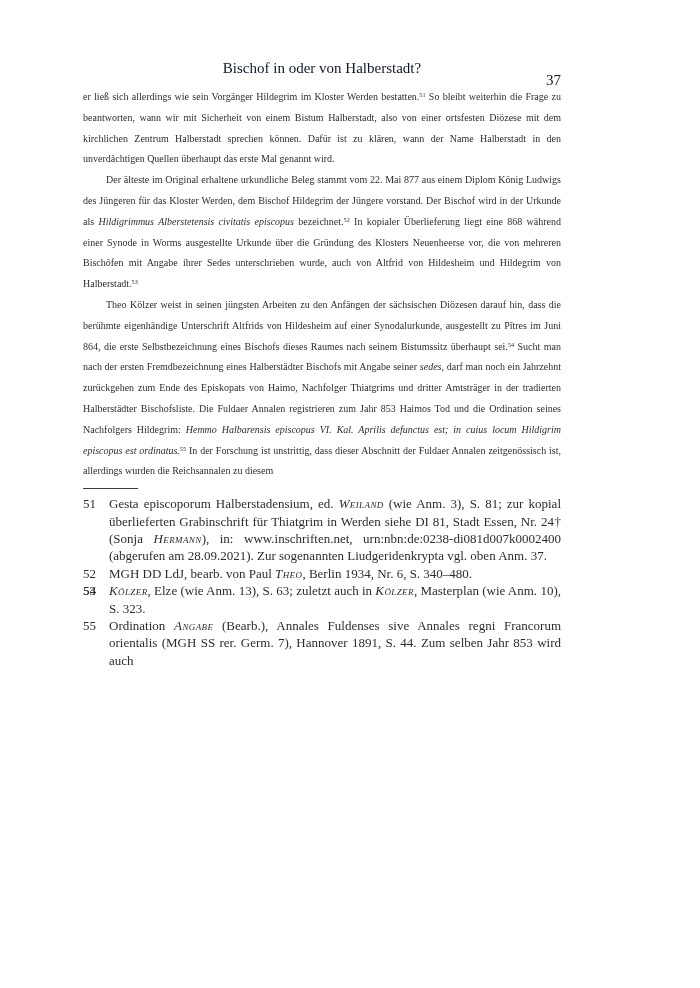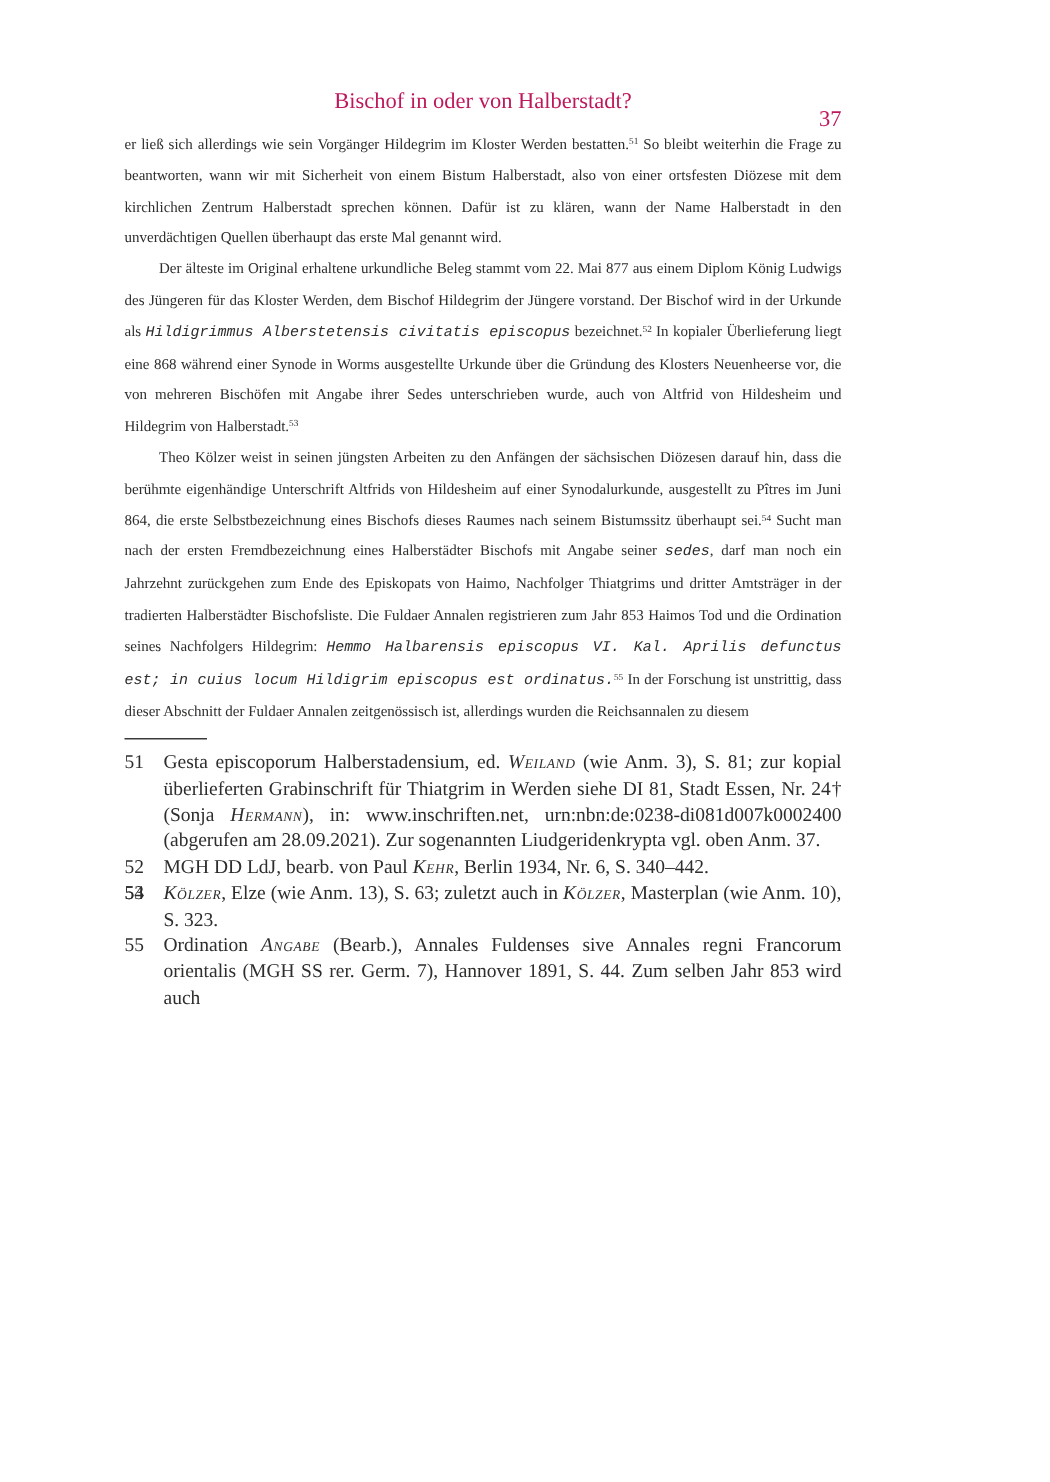--- a/index.html
+++ b/index.html
@@ -21,21 +21,21 @@
     top: 58px;
     width: 478px;
   }
   .running-header {
     position: relative;
     text-align: center;
     font-size: 15px;
     line-height: 20px;
     height: 20px;
     margin-bottom: 9px;
-    color: #be185d;
+    color: #0f172a;
   }
   .page-number {
     position: absolute;
     right: 0;
     top: 12px;
     text-align: right;
   }
   .body-text p {
     margin: 0;
     font-size: 10px;
@@ -47,21 +47,21 @@
   .body-text p.indent {
     text-indent: 23px;
   }
   sup {
     font-size: 0.62em;
     line-height: 0;
     position: relative;
     top: -0.45em;
     vertical-align: baseline;
   }
-  em { font-style: italic; font-family: Liberation Mono, monospace; }
+  em { font-style: italic; }
   .sc {
     font-variant: small-caps;
     letter-spacing: 0.03em;
     font-style: italic;
   }
   .footnote-rule {
     width: 55px;
     height: 0;
     border-top: 1px solid #3a3a38;
     margin: 6px 0 6px 0;
@@ -96,19 +96,19 @@
   <main class="body-text" id="body-text">
       <p class=""><span>er ließ sich allerdings wie sein Vorgänger Hildegrim im Kloster Werden bestatten.</span><sup>51</sup><span> So bleibt weiterhin die Frage zu beantworten, wann wir mit Sicherheit von einem Bistum Halberstadt, also von einer ortsfesten Diözese mit dem kirchlichen Zentrum Halberstadt sprechen können. Dafür ist zu klären, wann der Name Halberstadt in den unverdächtigen Quellen überhaupt das erste Mal genannt wird.</span></p>
       <p class="indent"><span>Der älteste im Original erhaltene urkundliche Beleg stammt vom 22. Mai 877 aus einem Diplom König Ludwigs des Jüngeren für das Kloster Werden, dem Bischof Hildegrim der Jüngere vorstand. Der Bischof wird in der Urkunde als </span><em>Hildigrimmus Alberstetensis civitatis episcopus</em><span> bezeichnet.</span><sup>52</sup><span> In kopialer Überlieferung liegt eine 868 während einer Synode in Worms ausgestellte Urkunde über die Gründung des Klosters Neuenheerse vor, die von mehreren Bischöfen mit Angabe ihrer Sedes unterschrieben wurde, auch von Altfrid von Hildesheim und Hildegrim von Halberstadt.</span><sup>53</sup></p>
       <p class="indent"><span>Theo Kölzer weist in seinen jüngsten Arbeiten zu den Anfängen der sächsischen Diözesen darauf hin, dass die berühmte eigenhändige Unterschrift Altfrids von Hildesheim auf einer Synodalurkunde, ausgestellt zu Pîtres im Juni 864, die erste Selbstbezeichnung eines Bischofs dieses Raumes nach seinem Bistumssitz überhaupt sei.</span><sup>54</sup><span> Sucht man nach der ersten Fremdbezeichnung eines Halberstädter Bischofs mit Angabe seiner </span><em>sedes</em><span>, darf man noch ein Jahrzehnt zurückgehen zum Ende des Episkopats von Haimo, Nachfolger Thiatgrims und dritter Amtsträger in der tradierten Halberstädter Bischofsliste. Die Fuldaer Annalen registrieren zum Jahr 853 Haimos Tod und die Ordination seines Nachfolgers Hildegrim: </span><em>Hemmo Halbarensis episcopus VI. Kal. Aprilis defunctus est; in cuius locum Hildigrim episcopus est ordinatus.</em><sup>55</sup><span> In der Forschung ist unstrittig, dass dieser Abschnitt der Fuldaer Annalen zeitgenössisch ist, allerdings wurden die Reichsannalen zu diesem</span></p>
     </main>
 
   <div class="footnote-rule"></div>
 
   <section class="footnotes" id="footnotes">
       <div class="footnote"><span class="fn-num">51</span><span class="fn-text"><span>Gesta episcoporum Halberstadensium, ed. </span><span class="sc">Weiland</span><span> (wie Anm. 3), S. 81; zur kopial überlieferten Grabinschrift für Thiatgrim in Werden siehe DI 81, Stadt Essen, Nr. 24† (Sonja </span><span class="sc">Hermann</span><span>), in: www.inschriften.net, urn:nbn:de:0238-di081d007k0002400 (abgerufen am 28.09.2021). Zur sogenannten Liudgeridenkrypta vgl. oben Anm. 37.</span></span></div>
-      <div class="footnote"><span class="fn-num">52</span><span class="fn-text"><span>MGH DD LdJ, bearb. von Paul </span><span class="sc">Kehr</span><span>, Berlin 1934, Nr. 6, S. 340–442.</span></span></div>
+      <div class="footnote"><span class="fn-num">52</span><span class="fn-text"><span>MGH DD LdJ, bearb. von Paul </span><span class="sc">Theo</span><span>, Berlin 1934, Nr. 6, S. 340–480.</span></span></div>
       <div class="footnote"><span class="fn-num">53</span></div>
       <div class="footnote"><span class="fn-num">54</span><span class="fn-text"><span class="sc">Kölzer</span><span>, Elze (wie Anm. 13), S. 63; zuletzt auch in </span><span class="sc">Kölzer</span><span>, Masterplan (wie Anm. 10), S. 323.</span></span></div>
       <div class="footnote"><span class="fn-num">55</span><span class="fn-text"><span>Ordination </span><span class="sc">Angabe</span><span> (Bearb.), Annales Fuldenses sive Annales regni Francorum orientalis (MGH SS rer. Germ. 7), Hannover 1891, S. 44. Zum selben Jahr 853 wird auch</span></span></div>
     </section>
 
 </div>
 
 </body></html>

